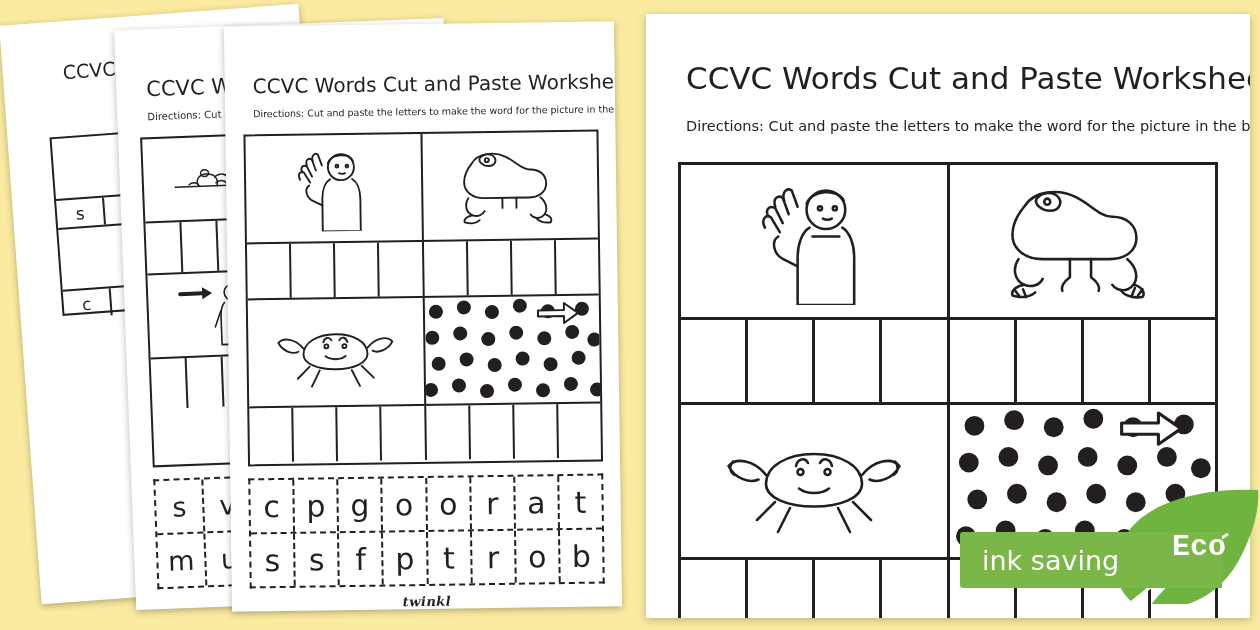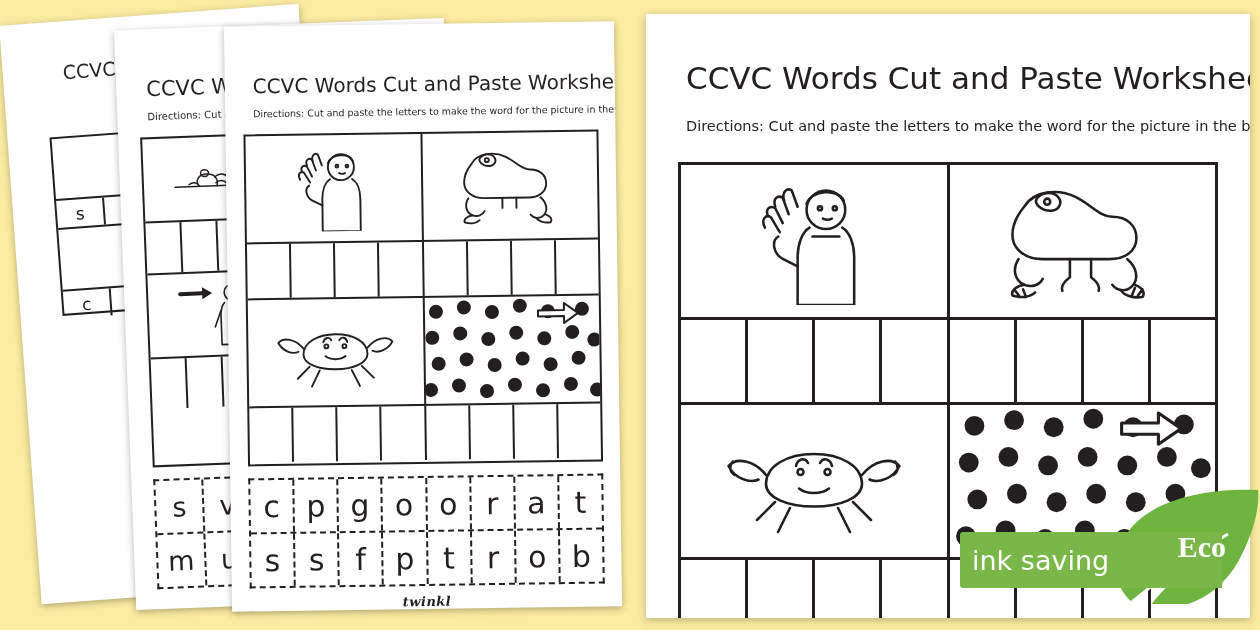--- a/index.html
+++ b/index.html
@@ -152,25 +152,25 @@
   .eco .leaf{
     position:absolute;right:0;bottom:0;width:170px;height:118px;
   }
   .eco .bar{
     position:absolute;left:0;bottom:16px;width:262px;height:56px;
     background:#7ab648;border-radius:3px 0 0 3px;
     display:flex;align-items:center;
   }
   .eco .bar .txt{
     font-family:"DejaVu Sans", sans-serif;color:#ffffff;font-size:27px;
-    padding-left:12px;white-space:nowrap;
+    padding-left:22px;white-space:nowrap;
   }
   .eco .eco-word{
     position:absolute;right:34px;bottom:40px;
-    font-family:Liberation Serif, serif;font-weight:bold;
+    font-family:Liberation Mono, monospace;font-weight:bold;
     color:#ffffff;font-size:30px;
   }
 
   svg{display:block;}
   .ctr{position:absolute;left:50%;top:50%;transform:translate(-50%,-50%);}
 </style>
 </head>
 <body>
 
 <div class="stage">

